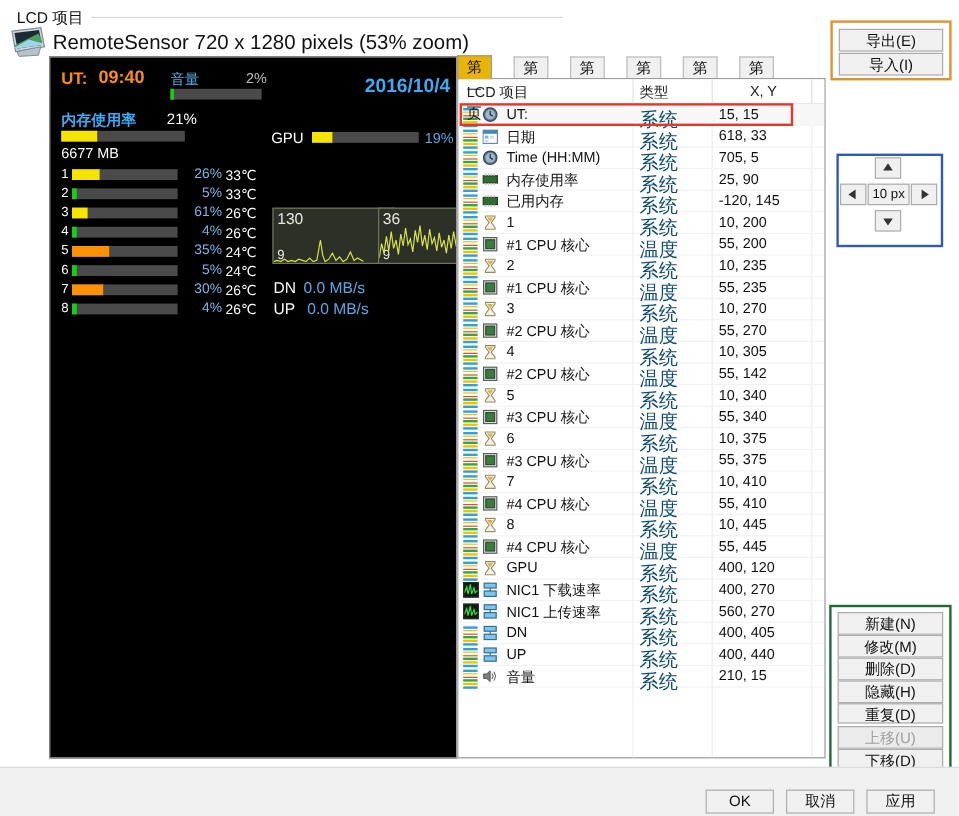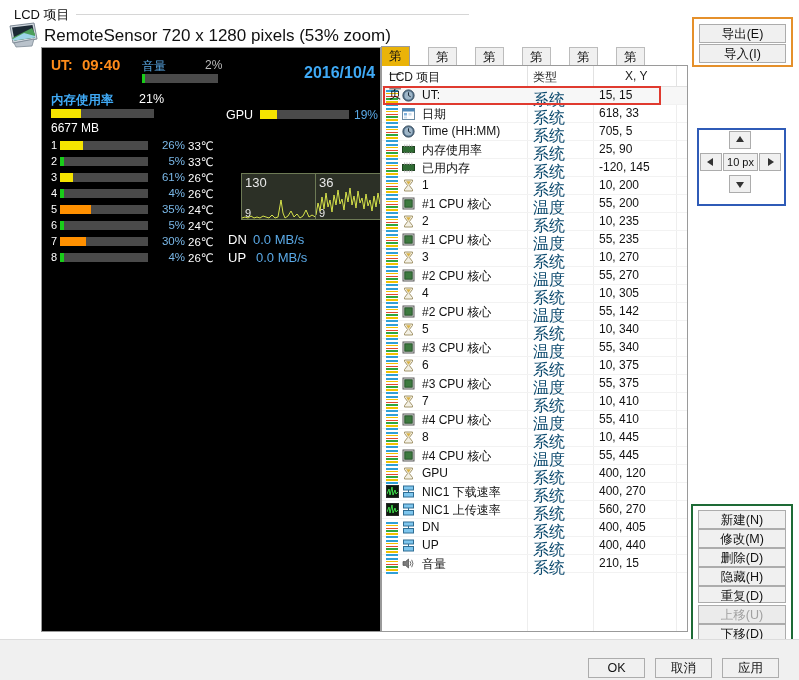--- a/index.html
+++ b/index.html
@@ -207,21 +207,21 @@
       <div class="cpu-row" style="left: 9px; top: 203px;">
         <span class="cpu-num">8</span>
         <span class="cpu-bar">
           <i style="display:block;height:100%;width:4%;background:#19cc19;"></i>
         </span>
         <span class="cpu-pct">4%</span>
         <span class="cpu-tmp">26℃</span>
       </div>
     </div>
 
-  <div class="graph" style="left:199px;top:125px;width:75px;height:45px;">
+  <div class="graph" style="left:185px;top:125px;width:75px;height:45px;padding-left:25px;">
     <span class="gmax">130</span>
     <span class="gmin">9</span>
     <svg width="75" height="22" viewBox="0 0 75 22" preserveAspectRatio="none">
       <polyline fill="none" stroke="#d7e34a" stroke-width="1" points="0,21 3,20 6,21 9,19 12,21 15,20 18,21 21,19 24,20 27,21 30,18 33,21 36,20 39,3 41,16 43,21 46,19 49,14 52,20 55,17 58,21 61,19 64,13 67,20 70,18 75,21"></polyline>
     </svg>
   </div>
   <div class="graph" style="left:273px;top:125px;width:75px;height:45px;">
     <span class="gmax">36</span>
     <span class="gmin">9</span>
     <svg width="75" height="34" viewBox="0 0 75 34" preserveAspectRatio="none">

